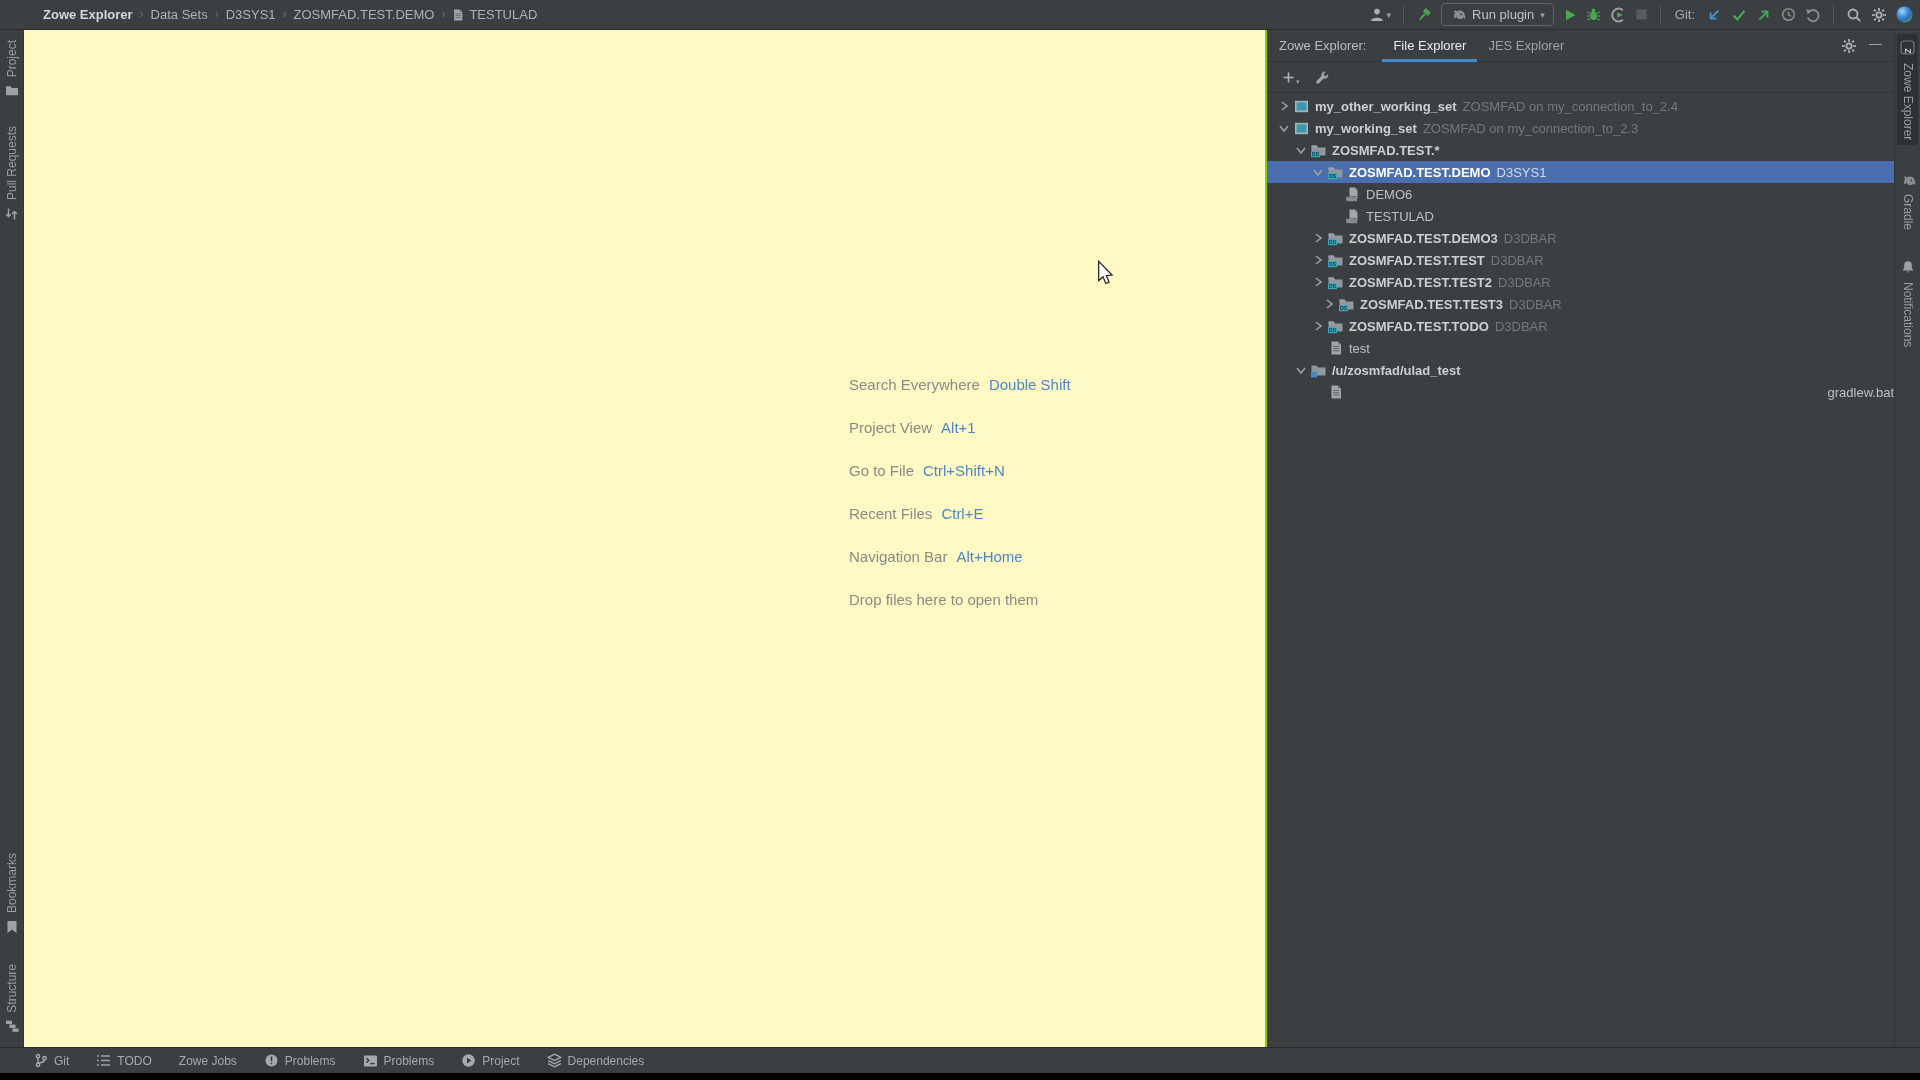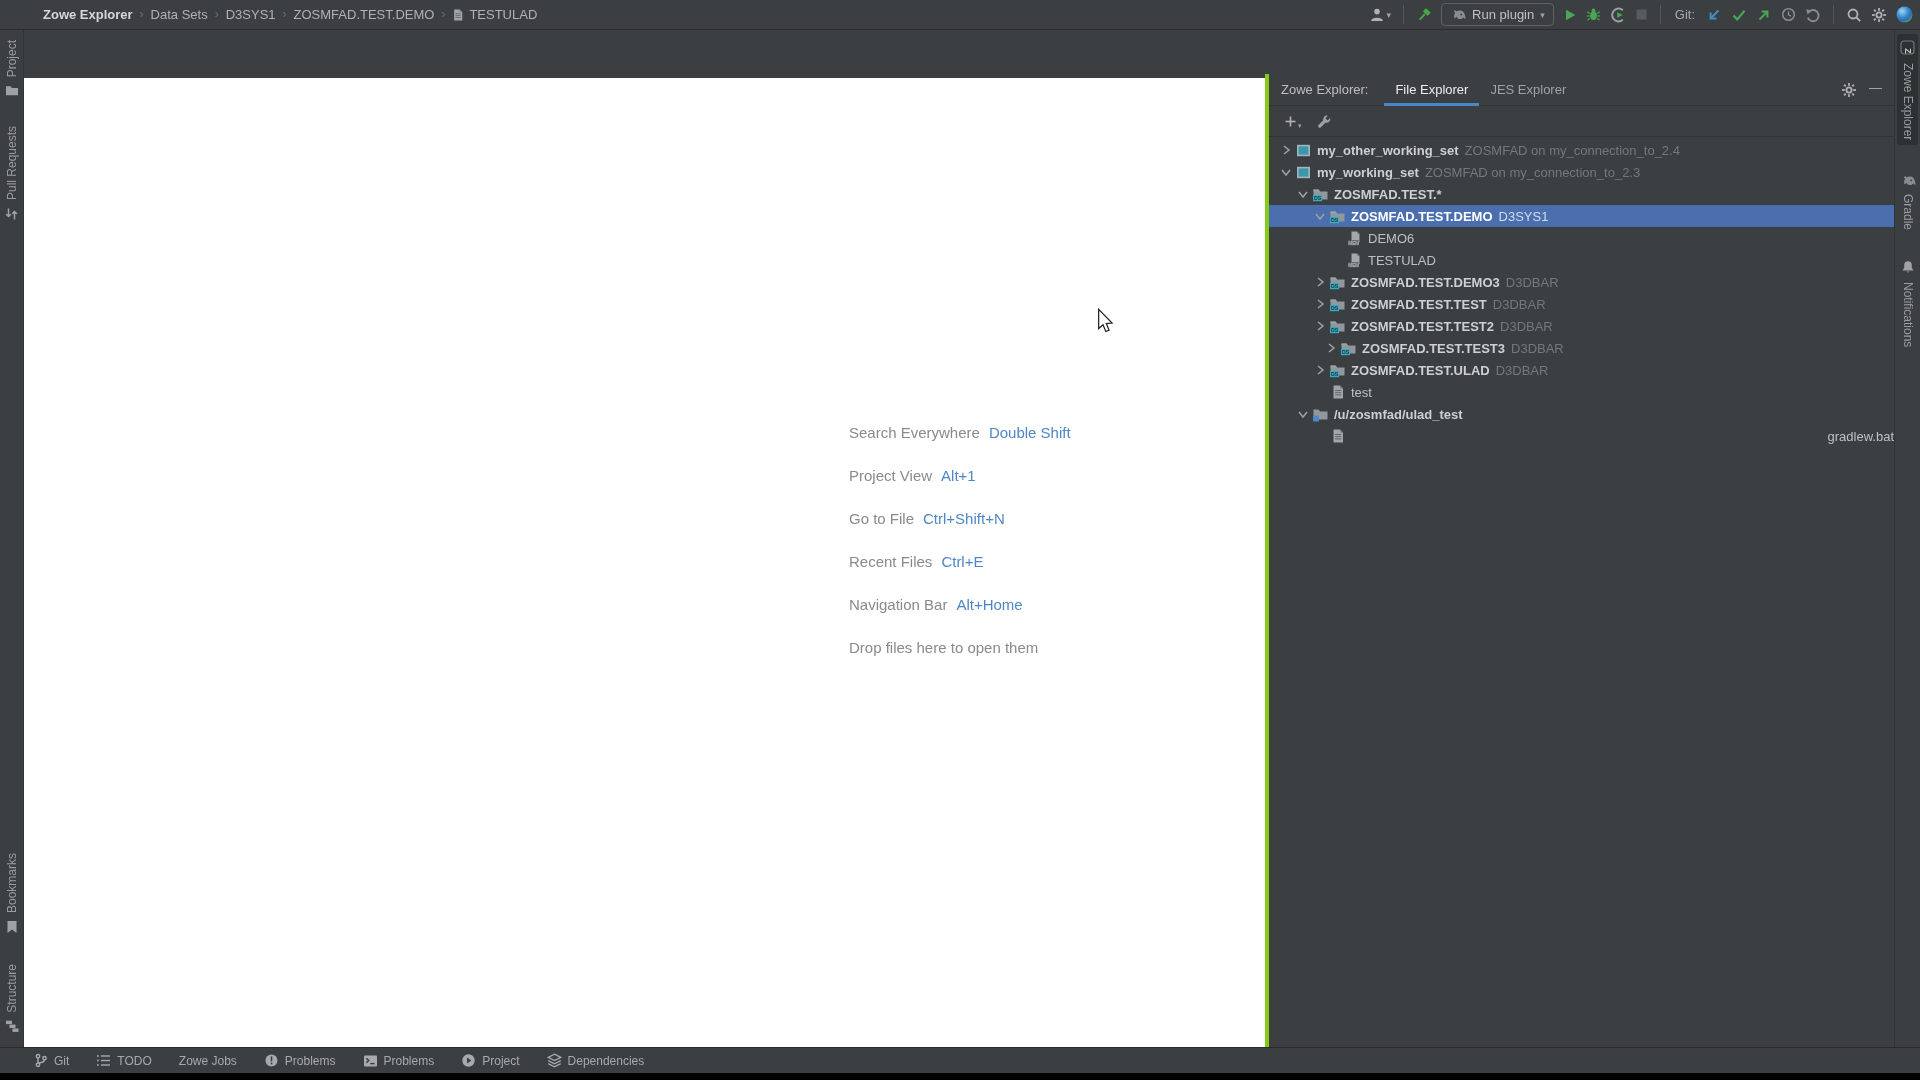--- a/index.html
+++ b/index.html
@@ -30,31 +30,31 @@
   .stripe.left{width:24px;border-right:1px solid #323537;padding:10px 0 14px 0;}
   .stripe.right{width:26px;border-left:1px solid #323537;padding:4px 0;}
   .stripe-group{display:flex;flex-direction:column;align-items:center;gap:30px;}
   .stripe-group.bottom{margin-top:auto;}
   .stripe-item{display:flex;align-items:center;gap:7px;color:#9B9EA0;font-size:12px;}
   .stripe.left .stripe-item{writing-mode:vertical-rl;transform:rotate(180deg);}
   .stripe.left .stripe-item .ic svg{transform:rotate(180deg);}
   .stripe.right .stripe-item{writing-mode:vertical-rl;}
   .stripe-item.active{background:rgba(0,0,0,.22);padding:5px 2px;border-radius:2px;}
 
-  .editor{flex:1;position:relative;background:#ffffff;margin-top:48px;}
+  .editor{flex:1;position:relative;background:#fef9c3;}
   .shortcuts{position:absolute;left:825px;top:333px;}
   .sc-row{height:43px;display:flex;align-items:center;gap:9px;font-size:15px;}
   .sc-label{color:#8A8A8A;}
   .sc-keys{color:#4E86C6;}
   .sc-hint{height:43px;display:flex;align-items:center;color:#8A8A8A;font-size:15px;}
   .cursor{position:absolute;left:1072px;top:230px;}
 
   
-  .panel{width:629px;background:#3C3F41;border-left:4px solid #84cc16;display:flex;
-         flex-direction:column;box-sizing:border-box;margin-top:44px;}
+  .panel{width:629px;background:#3C3F41;border-left:2px solid #84cc16;display:flex;
+         flex-direction:column;box-sizing:border-box;}
   .panel-header{height:32px;display:flex;align-items:center;border-bottom:1px solid #323537;
                 padding:0 12px;box-sizing:border-box;flex:none;}
   .panel-title{font-size:13px;color:#BCBEC0;margin-right:16px;}
   .tabs{display:flex;height:32px;}
   .tab{height:32px;display:flex;align-items:center;padding:0 11px;font-size:13px;color:#9FA2A4;box-sizing:border-box;}
   .tab.active{color:#ECECEC;box-shadow:inset 0 -3px 0 #4A88C7;}
   .ph-actions{margin-left:auto;display:flex;align-items:center;gap:12px;}
   .ph-min{color:#AFB1B3;font-size:13px;line-height:1;transform:translateY(-2px);}
   .panel-toolbar{height:30px;display:flex;align-items:center;gap:15px;padding-left:15px;
                  border-bottom:1px solid #323537;flex:none;}
@@ -463,21 +463,21 @@
                 <rect x="1" y="9.2" width="9" height="6" fill="#3BA9BF"></rect>
                 <text x="5.5" y="14" font-size="5.2" font-weight="bold" fill="#0E3A42" text-anchor="middle" font-family="Liberation Sans,sans-serif">DS</text>
               </svg></span><span class="t-label b">ZOSMFAD.TEST.TEST3</span><span class="t-suffix">D3DBAR</span></div>
           <div class="tree-row" style="padding-left: 42px;"><span class="ic chev"><svg width="14" height="14" viewBox="0 0 14 14">
                 <polyline points="5,3 10,7 5,11" fill="none" stroke="#9DA0A2" stroke-width="1.6"></polyline>
               </svg></span><span class="ic t-ic"><svg width="17" height="16" viewBox="0 0 17 16">
                 <path d="M1.5 3.5h5l1.6 2H15.5v8H1.5z" fill="#90989D"></path>
                 <path d="M1.5 3.5h5l1.6 2H1.5z" fill="#9AA2A7"></path>
                 <rect x="1" y="9.2" width="9" height="6" fill="#3BA9BF"></rect>
                 <text x="5.5" y="14" font-size="5.2" font-weight="bold" fill="#0E3A42" text-anchor="middle" font-family="Liberation Sans,sans-serif">DS</text>
-              </svg></span><span class="t-label b">ZOSMFAD.TEST.ULAD</span><span class="t-suffix">D3DBAR</span></div>
+              </svg></span><span class="t-label b">ZOSMFAD.TEST.TODO</span><span class="t-suffix">D3DBAR</span></div>
           <div class="tree-row" style="padding-left: 59px;"><span class="ic t-ic"><svg width="14" height="16" viewBox="0 0 14 16">
                 <path d="M2.5 1.5h6.5l3 3v10H2.5z" fill="#9FA5A9"></path>
                 <path d="M9 1.5l3 3H9z" fill="#777D82"></path>
                 <g stroke="#5F6569" stroke-width="1">
                   <line x1="4.2" y1="6.5" x2="10.2" y2="6.5"></line>
                   <line x1="4.2" y1="8.7" x2="10.2" y2="8.7"></line>
                   <line x1="4.2" y1="10.9" x2="10.2" y2="10.9"></line>
                 </g>
               </svg></span><span class="t-label">test</span></div>
           <div class="tree-row" style="padding-left: 25px;"><span class="ic chev"><svg width="14" height="14" viewBox="0 0 14 14">

